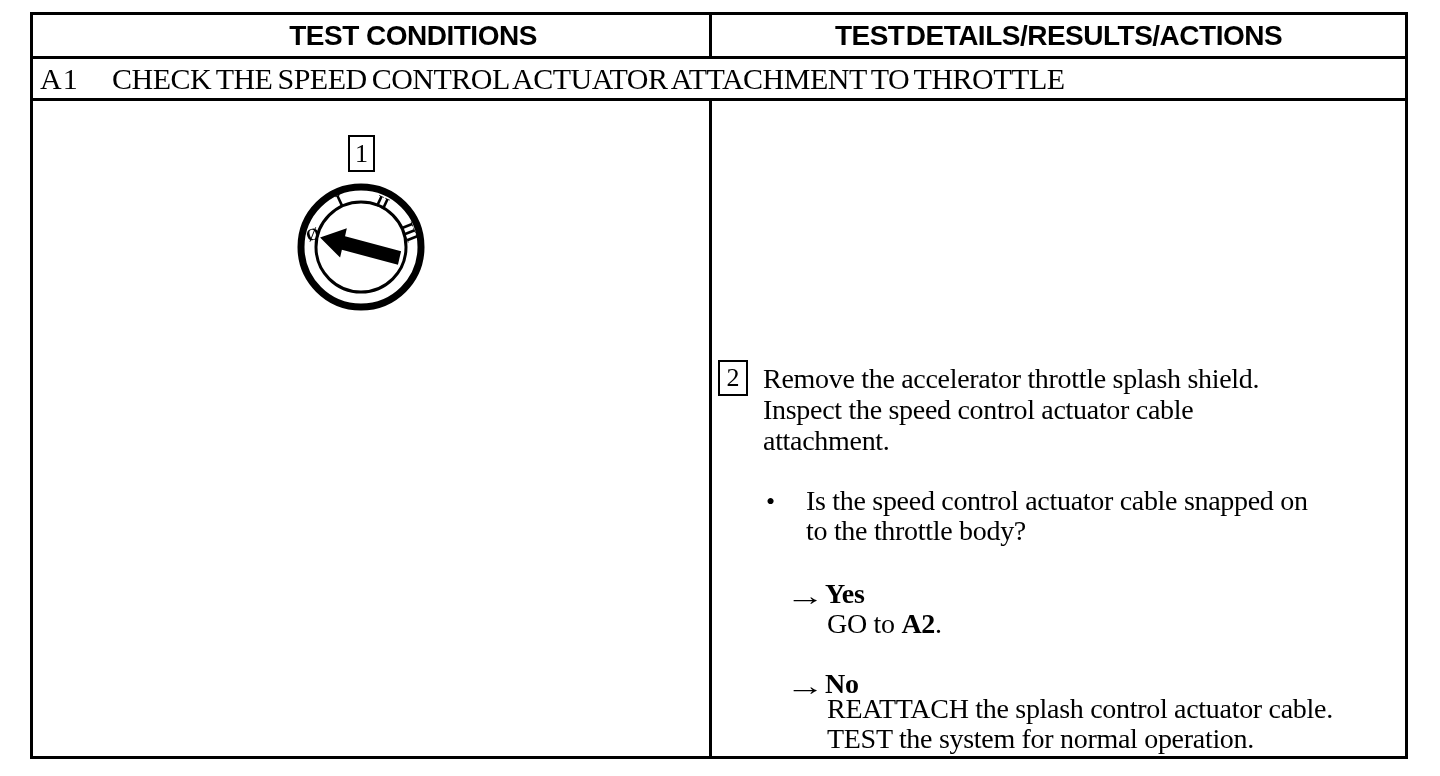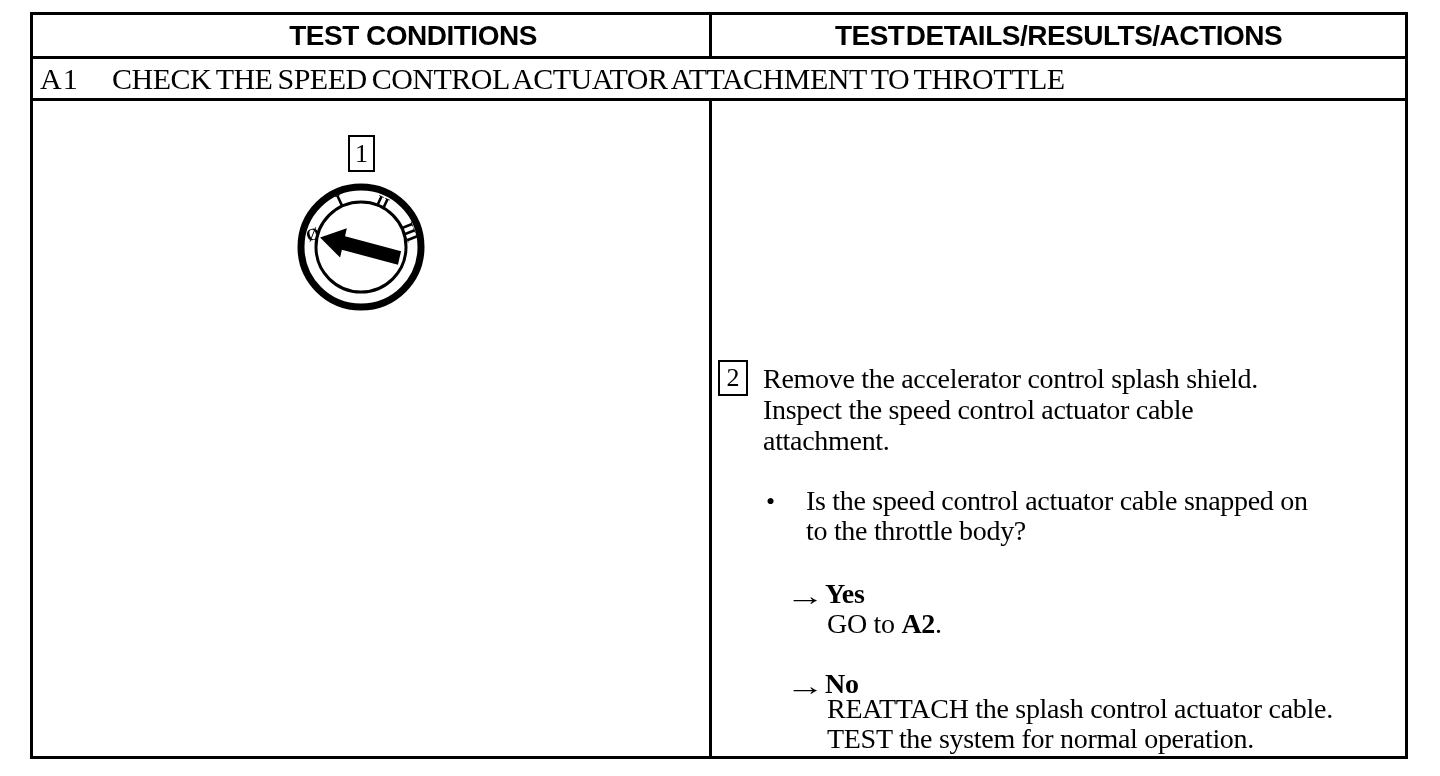--- a/index.html
+++ b/index.html
@@ -105,21 +105,21 @@
     <text x="93" y="33" font-size="17" font-weight="bold" text-anchor="middle" font-family="Liberation Serif, DejaVu Serif, serif" transform="rotate(25 93 28)">II</text>
     <text x="121" y="63" font-size="17" font-weight="bold" text-anchor="middle" font-family="Liberation Serif, DejaVu Serif, serif" transform="rotate(68 121 57)">III</text>
     <polygon points="30,72 54,57 54,65 112,67 112,81 54,79 54,87" fill="#000" transform="rotate(13 72 72)"></polygon>
   </svg>
 
   <div class="abs callout-box callout-2">
     <span>2</span>
   </div>
 
   <div class="abs body-text step2-text">
-    <div>Remove the accelerator control splash shield.</div>
+    <div>Remove the accelerator throttle splash shield.</div>
     <div>Inspect the speed control actuator cable</div>
     <div>attachment.</div>
   </div>
 
   <div class="abs q-bullet">•</div>
   <div class="abs body-text q-text">
     <div>Is the speed control actuator cable snapped on</div>
     <div>to the throttle body?</div>
   </div>
 

